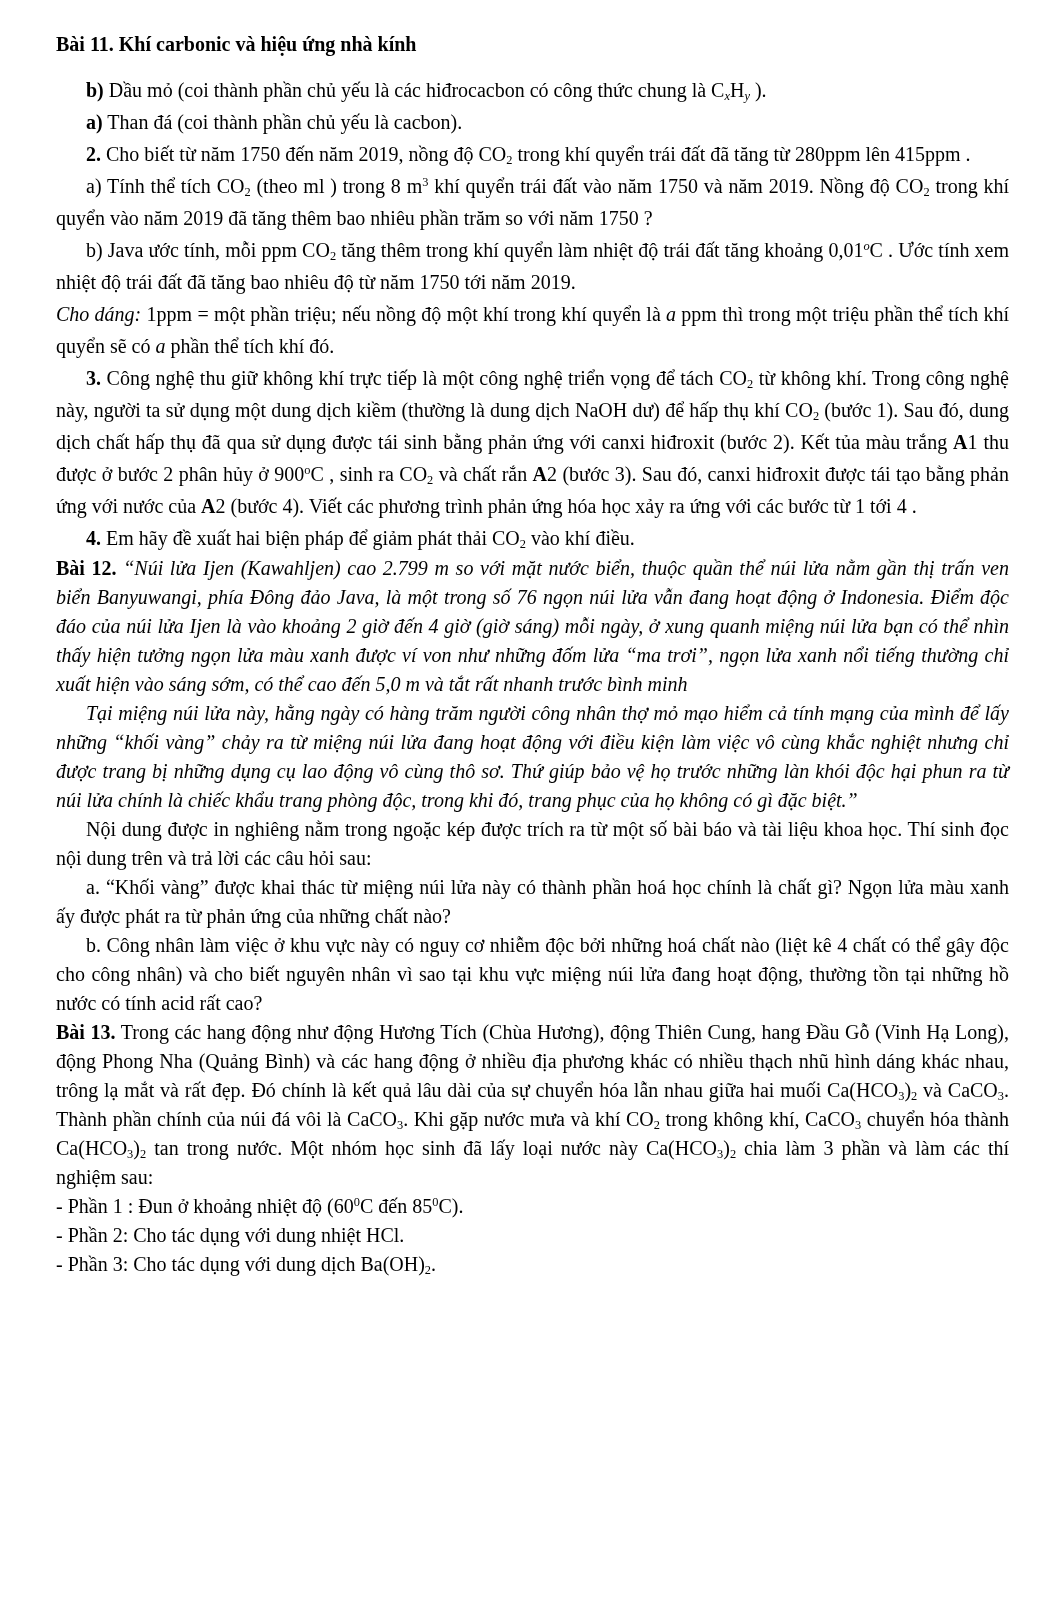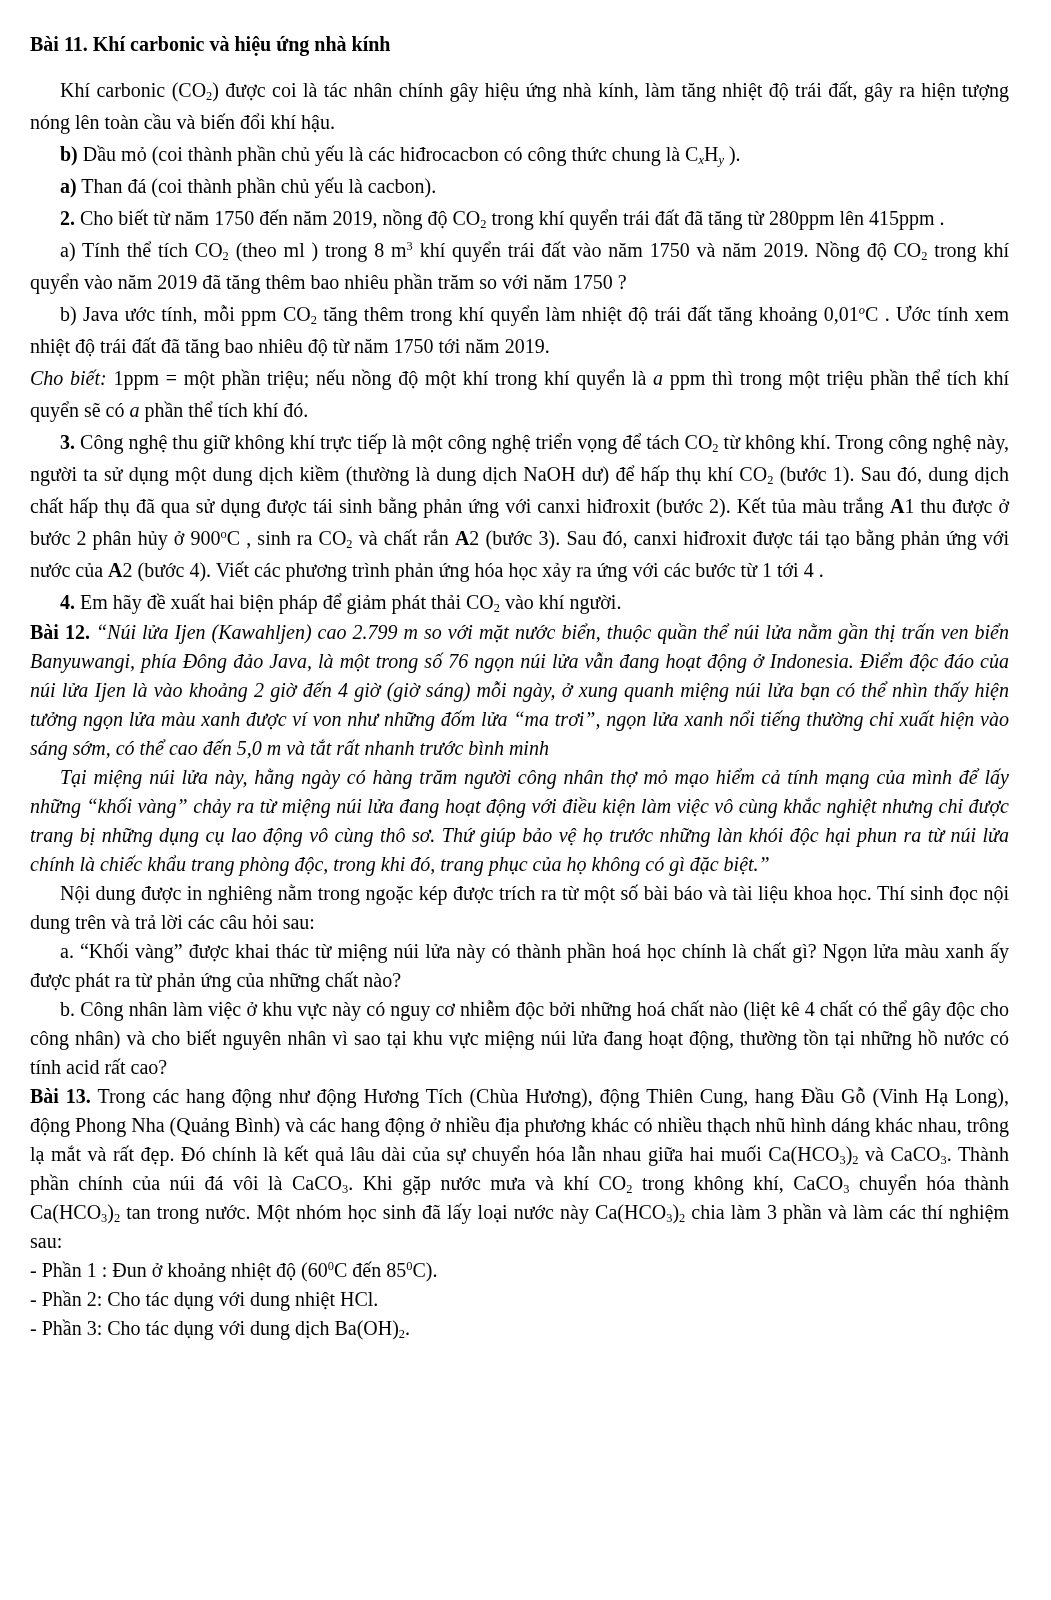--- a/index.html
+++ b/index.html
@@ -5,50 +5,49 @@
   * { margin: 0; padding: 0; box-sizing: border-box; }
   html, body { background: #ffffff; }
   body {
     width: 1051px;
     min-height: 1600px;
     margin: 0 auto;
     font-family: "Liberation Serif", "DejaVu Serif", serif;
     color: #000000;
   }
   .page {
-    padding: 28px 42px 24px 30px;
+    padding: 28px 42px 24px 56px;
   }
   p.para {
     font-size: 20px;
     line-height: 32px;
     text-align: justify;
   }
   p.para.tight { line-height: 29px; }
   p.para.indent { text-indent: 30px; }
   p.para.heading { margin-bottom: 14px; text-align: left; }
   .b { font-weight: bold; }
   .i { font-style: italic; }
   sub, sup { font-size: 0.62em; line-height: 0; }
   sub { vertical-align: -0.25em; }
   sup { vertical-align: 0.55em; }
 </style>
 </head>
 <body>
 
 <div class="page">
     <p class="para heading"><span class="b">Bài 11. Khí carbonic và hiệu ứng nhà kính</span></p>
-    <p class="para indent"><span>Khí carbonic (CO</span><sub>2</sub><span>) được coi là tác nhân chính gây hiệu ứng nhà kính, làm tăng nhiệt độ trái đất, gây ra hiện tượng nóng lên toàn cầu và biến đổi khí hậu.</span></p>
     <p class="para indent"><span class="b">b)</span><span> Dầu mỏ (coi thành phần chủ yếu là các hiđrocacbon có công thức chung là C</span><sub class="i">x</sub><span>H</span><sub class="i">y</sub><span> ).</span></p>
     <p class="para indent"><span class="b">a)</span><span> Than đá (coi thành phần chủ yếu là cacbon).</span></p>
     <p class="para indent"><span class="b">2.</span><span> Cho biết từ năm 1750 đến năm 2019, nồng độ CO</span><sub>2</sub><span> trong khí quyển trái đất đã tăng từ 280ppm lên 415ppm .</span></p>
     <p class="para indent"><span>a) Tính thể tích CO</span><sub>2</sub><span> (theo ml ) trong 8 m</span><sup>3</sup><span> khí quyển trái đất vào năm 1750 và năm 2019. Nồng độ CO</span><sub>2</sub><span> trong khí quyển vào năm 2019 đã tăng thêm bao nhiêu phần trăm so với năm 1750 ?</span></p>
     <p class="para indent"><span>b) Java ước tính, mỗi ppm CO</span><sub>2</sub><span> tăng thêm trong khí quyển làm nhiệt độ trái đất tăng khoảng 0,01</span><sup class="i">o</sup><span>C . Ước tính xem nhiệt độ trái đất đã tăng bao nhiêu độ từ năm 1750 tới năm 2019.</span></p>
-    <p class="para"><span class="i">Cho biết:</span><span> 1ppm = một phần triệu; nếu nồng độ một khí trong khí quyển là </span><span class="i">a</span><span> ppm thì trong một triệu phần thể tích khí quyển sẽ có </span><span class="i">a</span><span> phần thể tích khí đó.</span></p>
+    <p class="para"><span class="i">Cho dáng:</span><span> 1ppm = một phần triệu; nếu nồng độ một khí trong khí quyển là </span><span class="i">a</span><span> ppm thì trong một triệu phần thể tích khí quyển sẽ có </span><span class="i">a</span><span> phần thể tích khí đó.</span></p>
     <p class="para indent"><span class="b">3.</span><span> Công nghệ thu giữ không khí trực tiếp là một công nghệ triển vọng để tách CO</span><sub>2</sub><span> từ không khí. Trong công nghệ này, người ta sử dụng một dung dịch kiềm (thường là dung dịch NaOH dư) để hấp thụ khí CO</span><sub>2</sub><span> (bước 1). Sau đó, dung dịch chất hấp thụ đã qua sử dụng được tái sinh bằng phản ứng với canxi hiđroxit (bước 2). Kết tủa màu trắng </span><span class="b">A</span><span>1 thu được ở bước 2 phân hủy ở 900</span><sup>o</sup><span>C , sinh ra CO</span><sub>2</sub><span> và chất rắn </span><span class="b">A</span><span>2 (bước 3). Sau đó, canxi hiđroxit được tái tạo bằng phản ứng với nước của </span><span class="b">A</span><span>2 (bước 4). Viết các phương trình phản ứng hóa học xảy ra ứng với các bước từ 1 tới 4 .</span></p>
-    <p class="para indent"><span class="b">4.</span><span> Em hãy đề xuất hai biện pháp để giảm phát thải CO</span><sub>2</sub><span> vào khí người.</span></p>
+    <p class="para indent"><span class="b">4.</span><span> Em hãy đề xuất hai biện pháp để giảm phát thải CO</span><sub>2</sub><span> vào khí điều.</span></p>
     <p class="para tight"><span class="b">Bài 12.</span><span class="i"> “Núi lửa Ijen (Kawahljen) cao 2.799 m so với mặt nước biển, thuộc quần thể núi lửa nằm gần thị trấn ven biển Banyuwangi, phía Đông đảo Java, là một trong số 76 ngọn núi lửa vẫn đang hoạt động ở Indonesia. Điểm độc đáo của núi lửa Ijen là vào khoảng 2 giờ đến 4 giờ (giờ sáng) mỗi ngày, ở xung quanh miệng núi lửa bạn có thể nhìn thấy hiện tưởng ngọn lửa màu xanh được ví von như những đốm lửa “ma trơi”, ngọn lửa xanh nổi tiếng thường chỉ xuất hiện vào sáng sớm, có thể cao đến 5,0 m và tắt rất nhanh trước bình minh</span></p>
     <p class="para indent tight"><span class="i">Tại miệng núi lửa này, hằng ngày có hàng trăm người công nhân thợ mỏ mạo hiểm cả tính mạng của mình để lấy những “khối vàng” chảy ra từ miệng núi lửa đang hoạt động với điều kiện làm việc vô cùng khắc nghiệt nhưng chỉ được trang bị những dụng cụ lao động vô cùng thô sơ. Thứ giúp bảo vệ họ trước những làn khói độc hại phun ra từ núi lửa chính là chiếc khẩu trang phòng độc, trong khi đó, trang phục của họ không có gì đặc biệt.”</span></p>
     <p class="para indent tight"><span>Nội dung được in nghiêng nằm trong ngoặc kép được trích ra từ một số bài báo và tài liệu khoa học. Thí sinh đọc nội dung trên và trả lời các câu hỏi sau:</span></p>
     <p class="para indent tight"><span>a. “Khối vàng” được khai thác từ miệng núi lửa này có thành phần hoá học chính là chất gì? Ngọn lửa màu xanh ấy được phát ra từ phản ứng của những chất nào?</span></p>
     <p class="para indent tight"><span>b. Công nhân làm việc ở khu vực này có nguy cơ nhiễm độc bởi những hoá chất nào (liệt kê 4 chất có thể gây độc cho công nhân) và cho biết nguyên nhân vì sao tại khu vực miệng núi lửa đang hoạt động, thường tồn tại những hồ nước có tính acid rất cao?</span></p>
     <p class="para tight"><span class="b">Bài 13.</span><span> Trong các hang động như động Hương Tích (Chùa Hương), động Thiên Cung, hang Đầu Gỗ (Vinh Hạ Long), động Phong Nha (Quảng Bình) và các hang động ở nhiều địa phương khác có nhiều thạch nhũ hình dáng khác nhau, trông lạ mắt và rất đẹp. Đó chính là kết quả lâu dài của sự chuyển hóa lẫn nhau giữa hai muối Ca(HCO</span><sub>3</sub><span>)</span><sub>2</sub><span> và CaCO</span><sub>3</sub><span>. Thành phần chính của núi đá vôi là CaCO</span><sub>3</sub><span>. Khi gặp nước mưa và khí CO</span><sub>2</sub><span> trong không khí, CaCO</span><sub>3</sub><span> chuyển hóa thành Ca(HCO</span><sub>3</sub><span>)</span><sub>2</sub><span> tan trong nước. Một nhóm học sinh đã lấy loại nước này Ca(HCO</span><sub>3</sub><span>)</span><sub>2</sub><span> chia làm 3 phần và làm các thí nghiệm sau:</span></p>
     <p class="para tight"><span>- Phần 1 : Đun ở khoảng nhiệt độ (60</span><sup>0</sup><span>C đến 85</span><sup>0</sup><span>C).</span></p>
     <p class="para tight"><span>- Phần 2: Cho tác dụng với dung nhiệt HCl.</span></p>
     <p class="para tight"><span>- Phần 3: Cho tác dụng với dung dịch Ba(OH)</span><sub>2</sub><span>.</span></p>
   </div>

